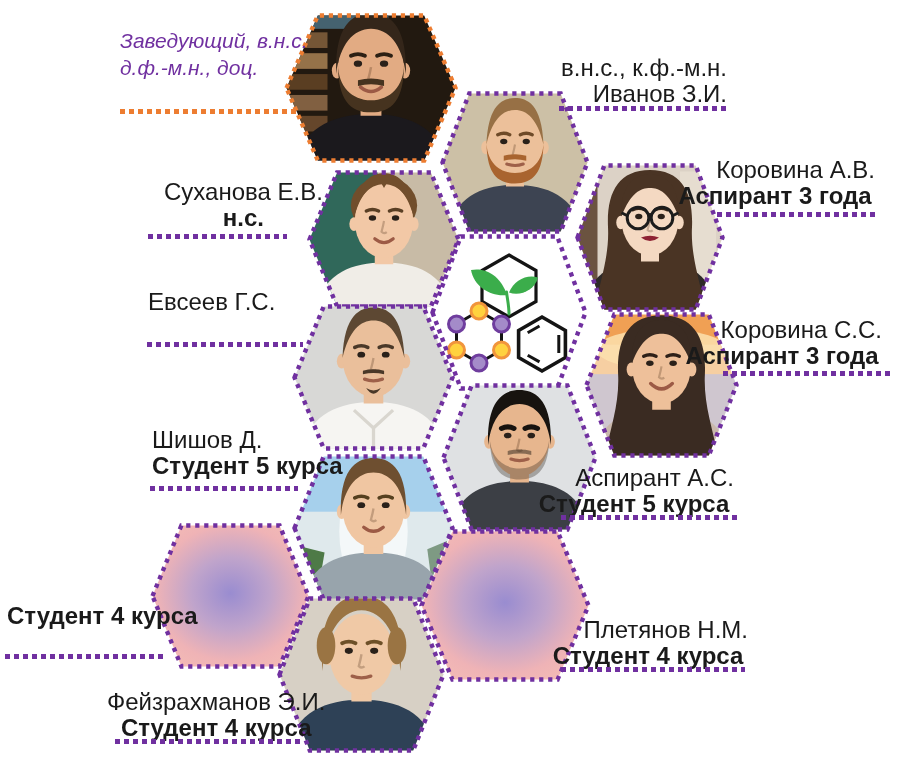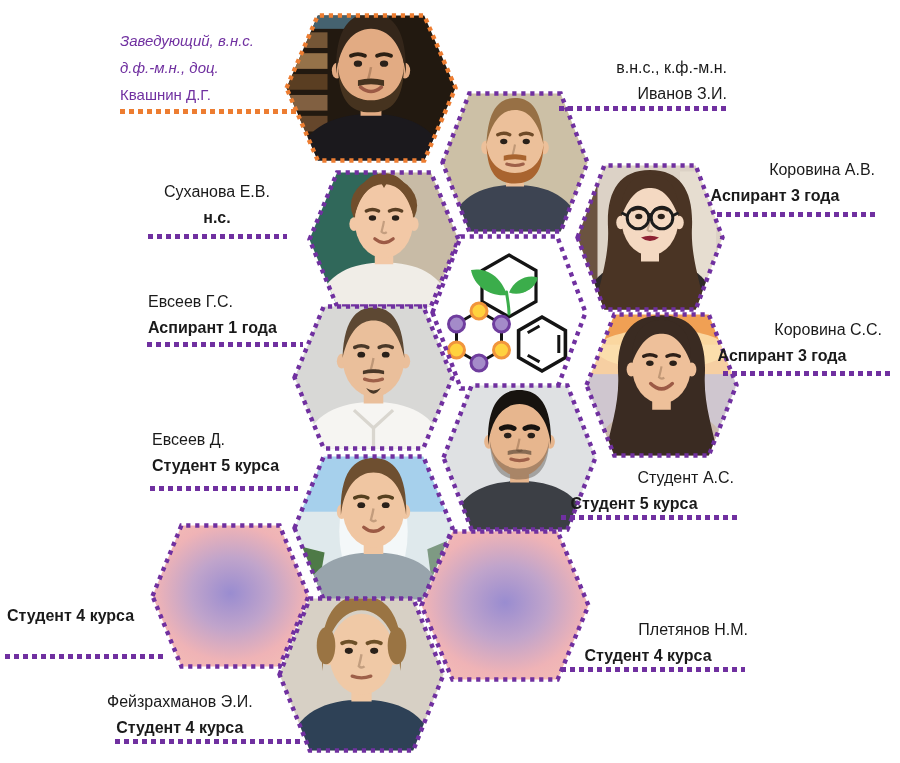--- a/index.html
+++ b/index.html
@@ -1,23 +1,23 @@
 <!DOCTYPE html>
 <html style="--purple: #7030A0; --orange: #ED7D31;"><head>
 <meta charset="utf-8">
 <style>
   html,body{margin:0;padding:0;background:#fff;}
   .canvas{position:relative;width:900px;height:763px;background:#fff;overflow:hidden;
           font-family:"Liberation Sans",sans-serif;}
   .hex{position:absolute;}
   .hex svg{display:block;}
-  .label{position:absolute;font-size:16px;line-height:26px;color:#1a1a1a;white-space:nowrap;}
+  .label{position:absolute;font-size:24px;line-height:26px;color:#1a1a1a;white-space:nowrap;}
   .label.right{text-align:right;}
   .label .b{font-weight:bold;text-align:center;}
-  .label.kv{color:var(--purple);font-size:15px;line-height:27px;}
+  .label.kv{color:var(--purple);font-size:21px;line-height:27px;}
   .label.kv .it{font-style:italic;}
   .dots{position:absolute;height:5px;
         background:repeating-linear-gradient(90deg,var(--c) 0 5px,transparent 5px 9px);}
   .dots.orange{--c:var(--orange);}
   .dots.purple{--c:var(--purple);}
 </style>
 </head>
 <body>
 
 <div class="canvas">
@@ -330,21 +330,20 @@
             <ellipse cx="71" cy="33" rx="5.5" ry="11" fill="#9a7443"></ellipse>
           </svg>
         </g>
     <polygon points="2.5,78.5 32.8,2.5 136.2,2.5 166.5,78.5 136.2,154.5 32.8,154.5" fill="none" stroke="#7030A0" stroke-width="4.4" stroke-dasharray="4.2 4.8"></polygon>
       </svg>
     </div>
 
   <div class="label kv" style="left:120px;top:27px;">
     <div class="it">Заведующий, в.н.с.</div>
     <div class="it">д.ф.-м.н., доц.</div>
-    <div>Квашнин Д.Г.</div>
   </div>
   <div class="dots orange" style="left:120px;top:109px;width:178px;"></div>
 
   <div class="label right" style="left:527px;top:55px;width:200px;">
     <div>в.н.с., к.ф.-м.н.</div>
     <div>Иванов З.И.</div>
   </div>
   <div class="dots purple" style="left:559px;top:106px;width:169px;"></div>
 
   <div class="label right" style="left:675px;top:157px;width:200px;">
@@ -354,38 +353,37 @@
   <div class="dots purple" style="left:717px;top:212px;width:161px;"></div>
 
   <div class="label" style="left:164px;top:179px;">
     <div>Суханова Е.В.</div>
     <div class="b">н.с.</div>
   </div>
   <div class="dots purple" style="left:148px;top:234px;width:139px;"></div>
 
   <div class="label" style="left:148px;top:289px;">
     <div>Евсеев Г.С.</div>
-    <div class="b">Аспирант 1 года</div>
   </div>
   <div class="dots purple" style="left:147px;top:342px;width:156px;"></div>
 
   <div class="label right" style="left:682px;top:317px;width:200px;">
     <div>Коровина С.С.</div>
     <div class="b">Аспирант 3 года</div>
   </div>
   <div class="dots purple" style="left:723px;top:371px;width:167px;"></div>
 
   <div class="label" style="left:152px;top:427px;">
-    <div>Евсеев Д.</div>
+    <div>Шишов Д.</div>
     <div class="b">Студент 5 курса</div>
   </div>
   <div class="dots purple" style="left:150px;top:486px;width:148px;"></div>
 
   <div class="label right" style="left:534px;top:465px;width:200px;">
-    <div>Студент А.С.</div>
+    <div>Аспирант А.С.</div>
     <div class="b">Студент 5 курса</div>
   </div>
   <div class="dots purple" style="left:561px;top:515px;width:176px;"></div>
 
   <div class="label" style="left:7px;top:603px;">
     <div class="b">Студент 4 курса</div>
   </div>
   <div class="dots purple" style="left:5px;top:654px;width:162px;"></div>
 
   <div class="label right" style="left:548px;top:617px;width:200px;">

